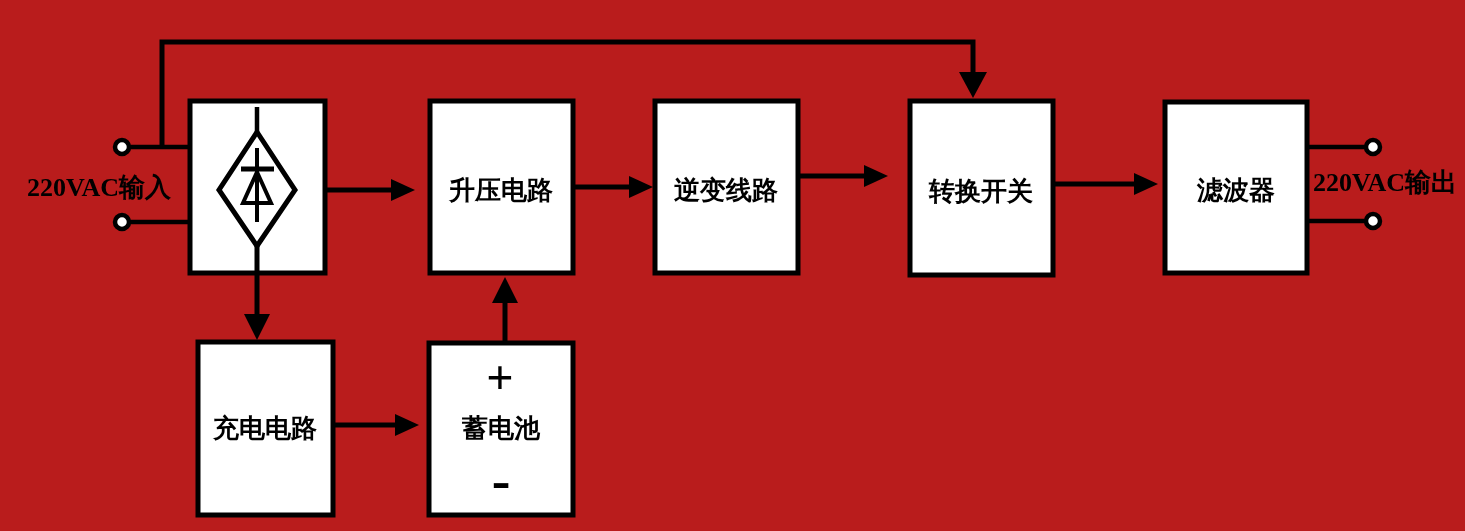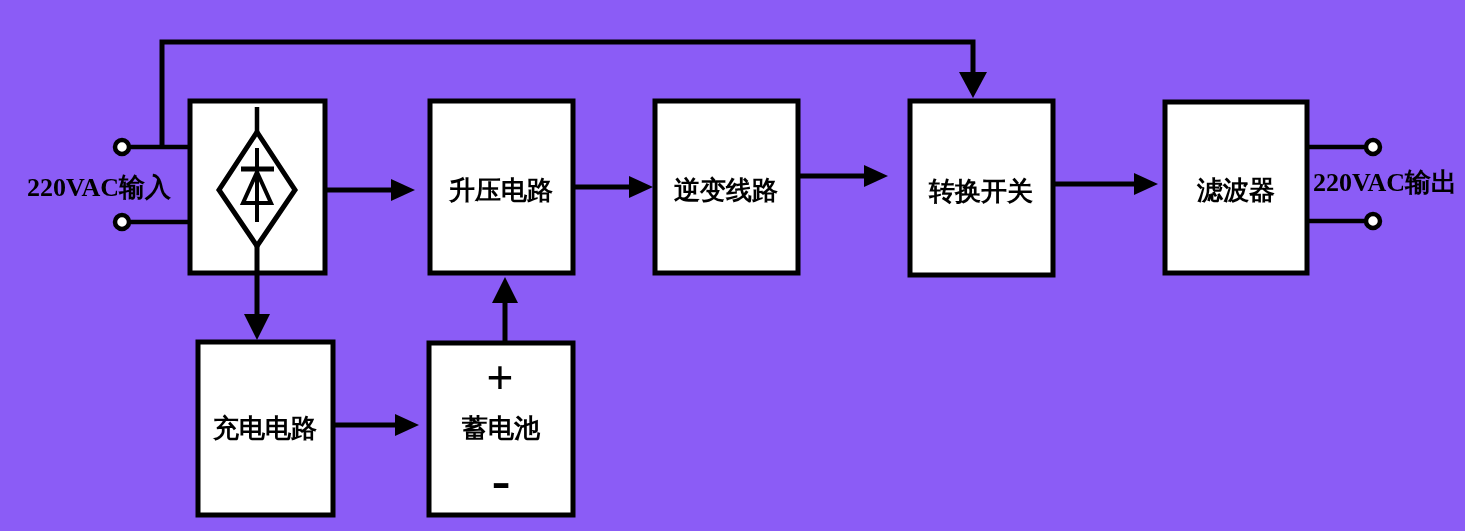--- a/index.html
+++ b/index.html
@@ -1,16 +1,16 @@
 <!DOCTYPE html>
 <html><head>
 <meta charset="utf-8">
 <style>
   html,body{margin:0;padding:0;background:#ffffff;}
-  .stage{position:relative;width:1465px;height:531px;background:#8b5cf6;overflow:hidden;text-decoration:underline;}
+  .stage{position:relative;width:1465px;height:531px;background:#b91c1c;overflow:hidden;text-decoration:underline;}
   svg{display:block;}
   .wire{stroke:#000;stroke-width:4.5;fill:none;}
   .wire-thick{stroke:#000;stroke-width:5;fill:none;}
   .block{fill:#ffffff;stroke:#000;stroke-width:5;}
   .head{fill:#000;stroke:none;}
   .sym{stroke:#000;fill:none;}
   .lbl{font-family:"Liberation Serif","DejaVu Serif",serif;font-weight:bold;
        font-size:26px;fill:#000;text-anchor:middle;}
   .lbl-io{font-size:26px;}
   .lbl-plus{font-size:48px;}

